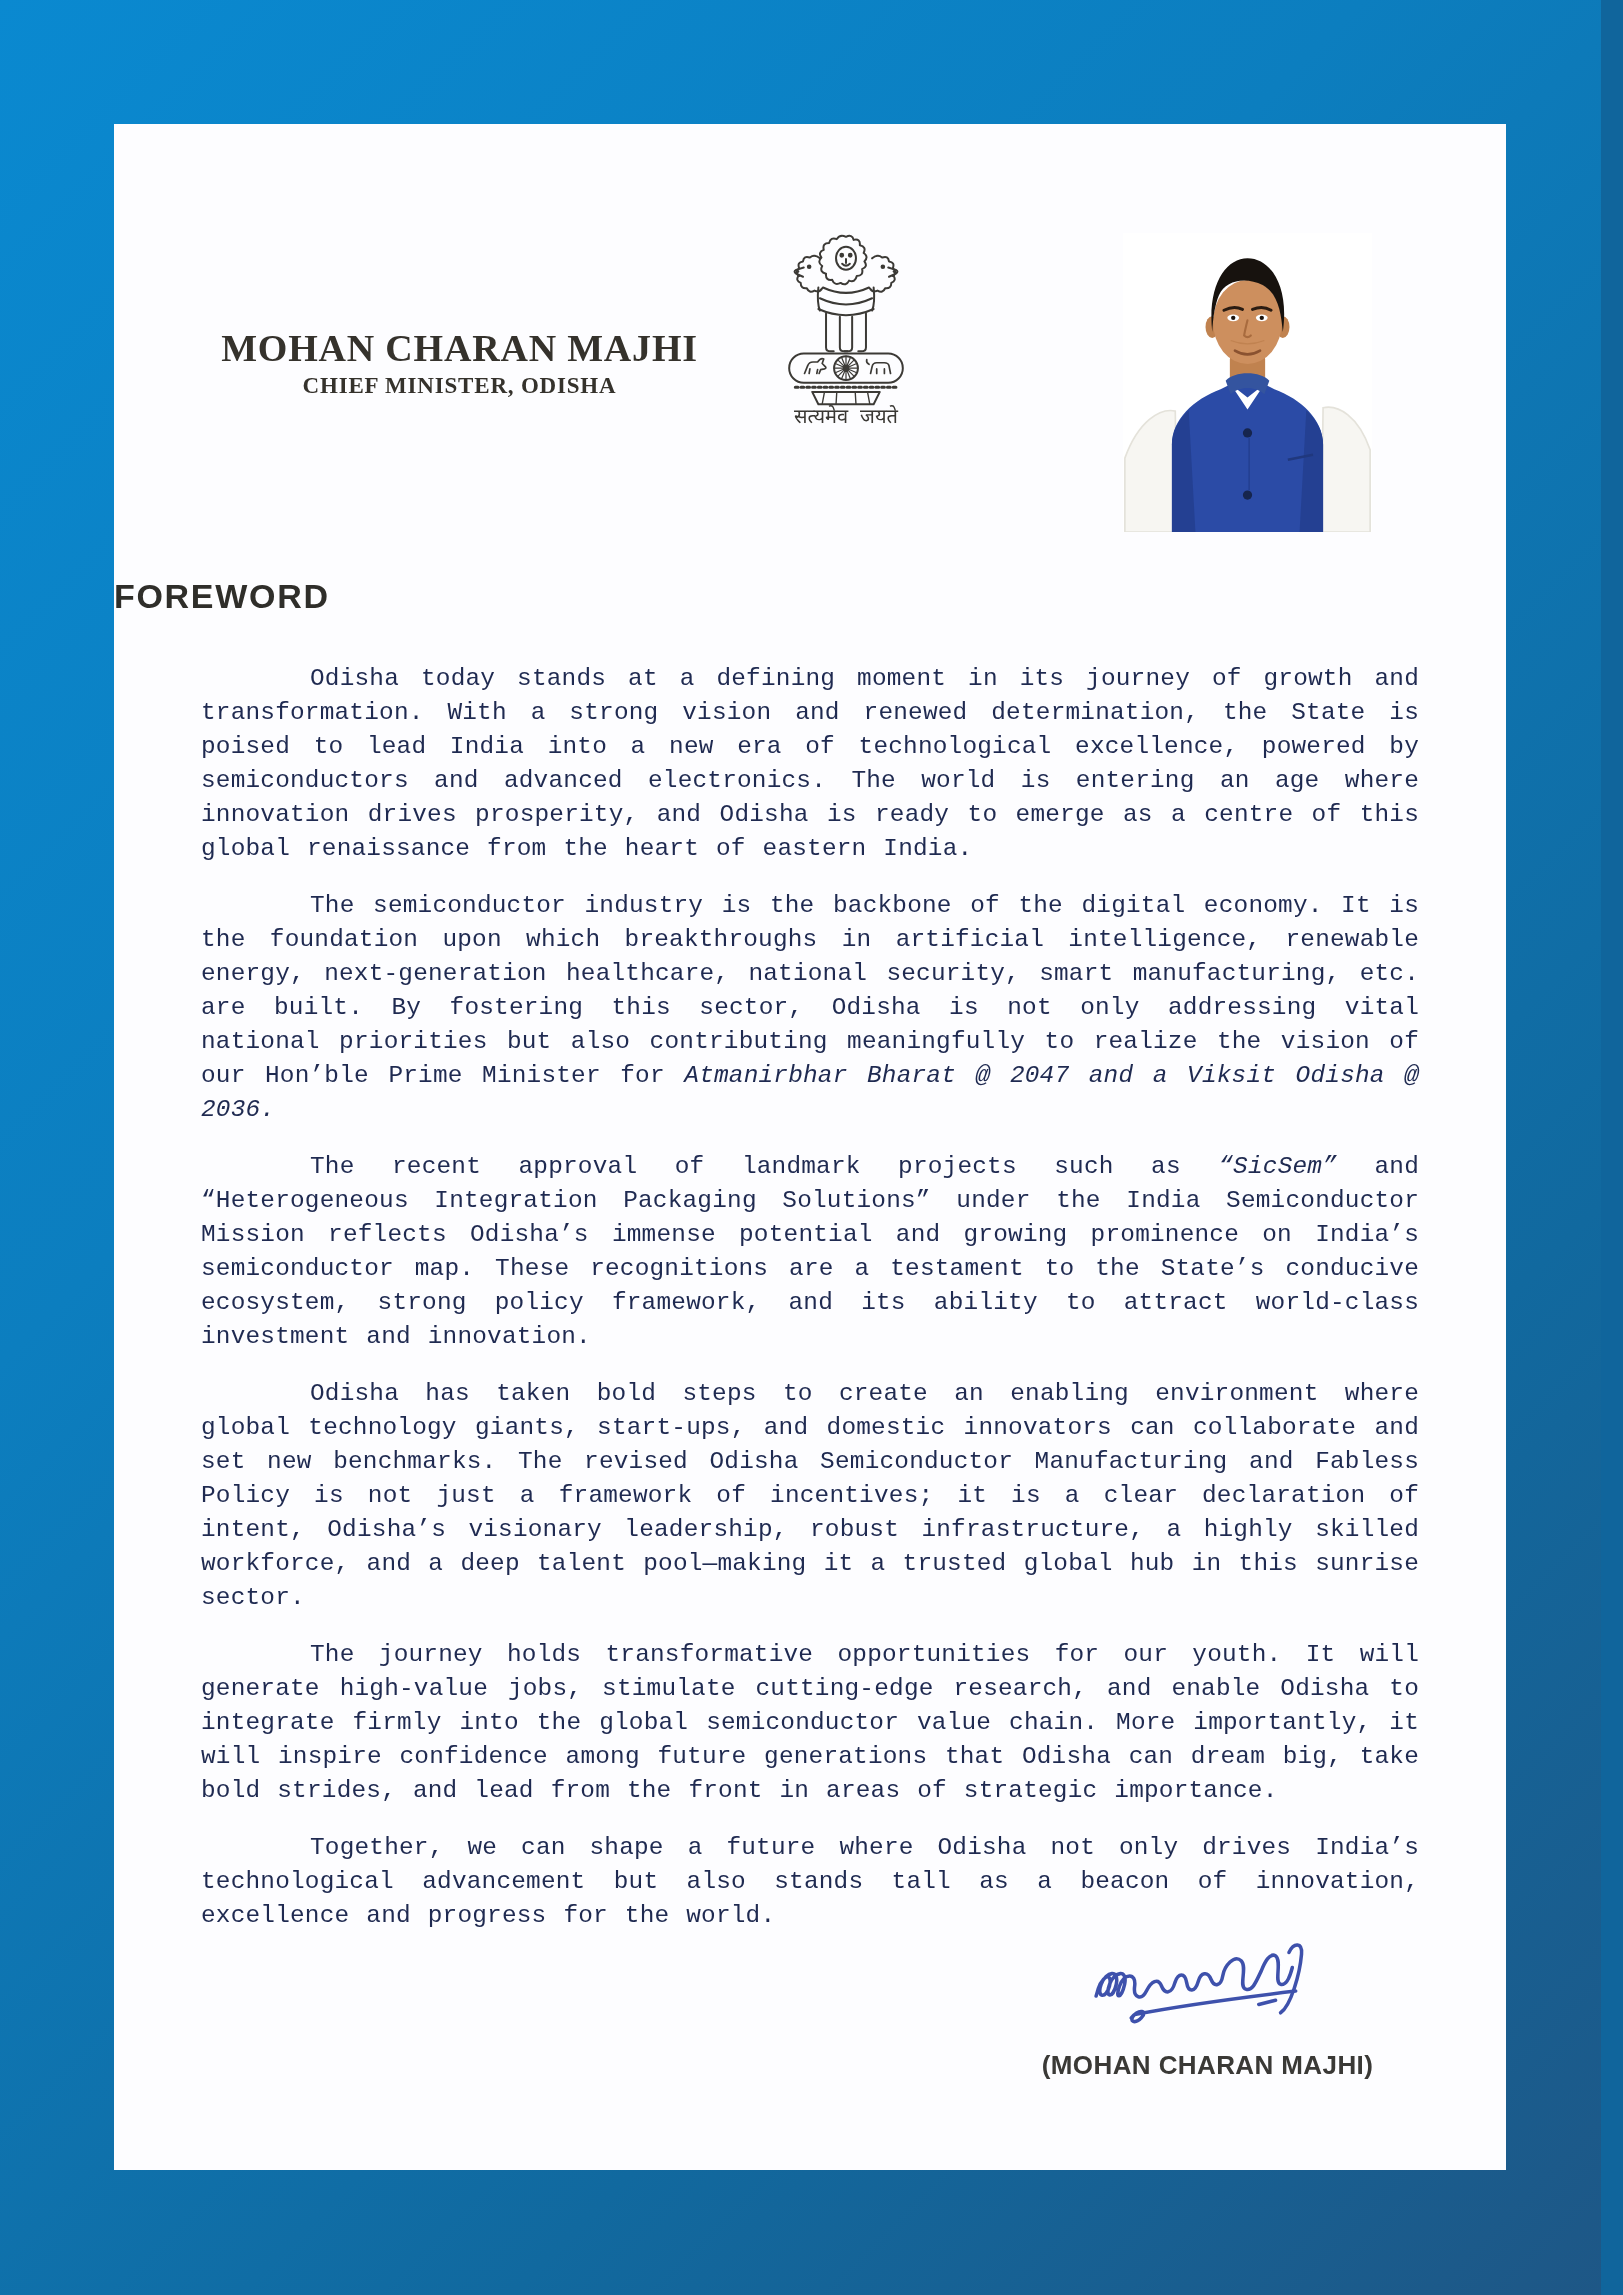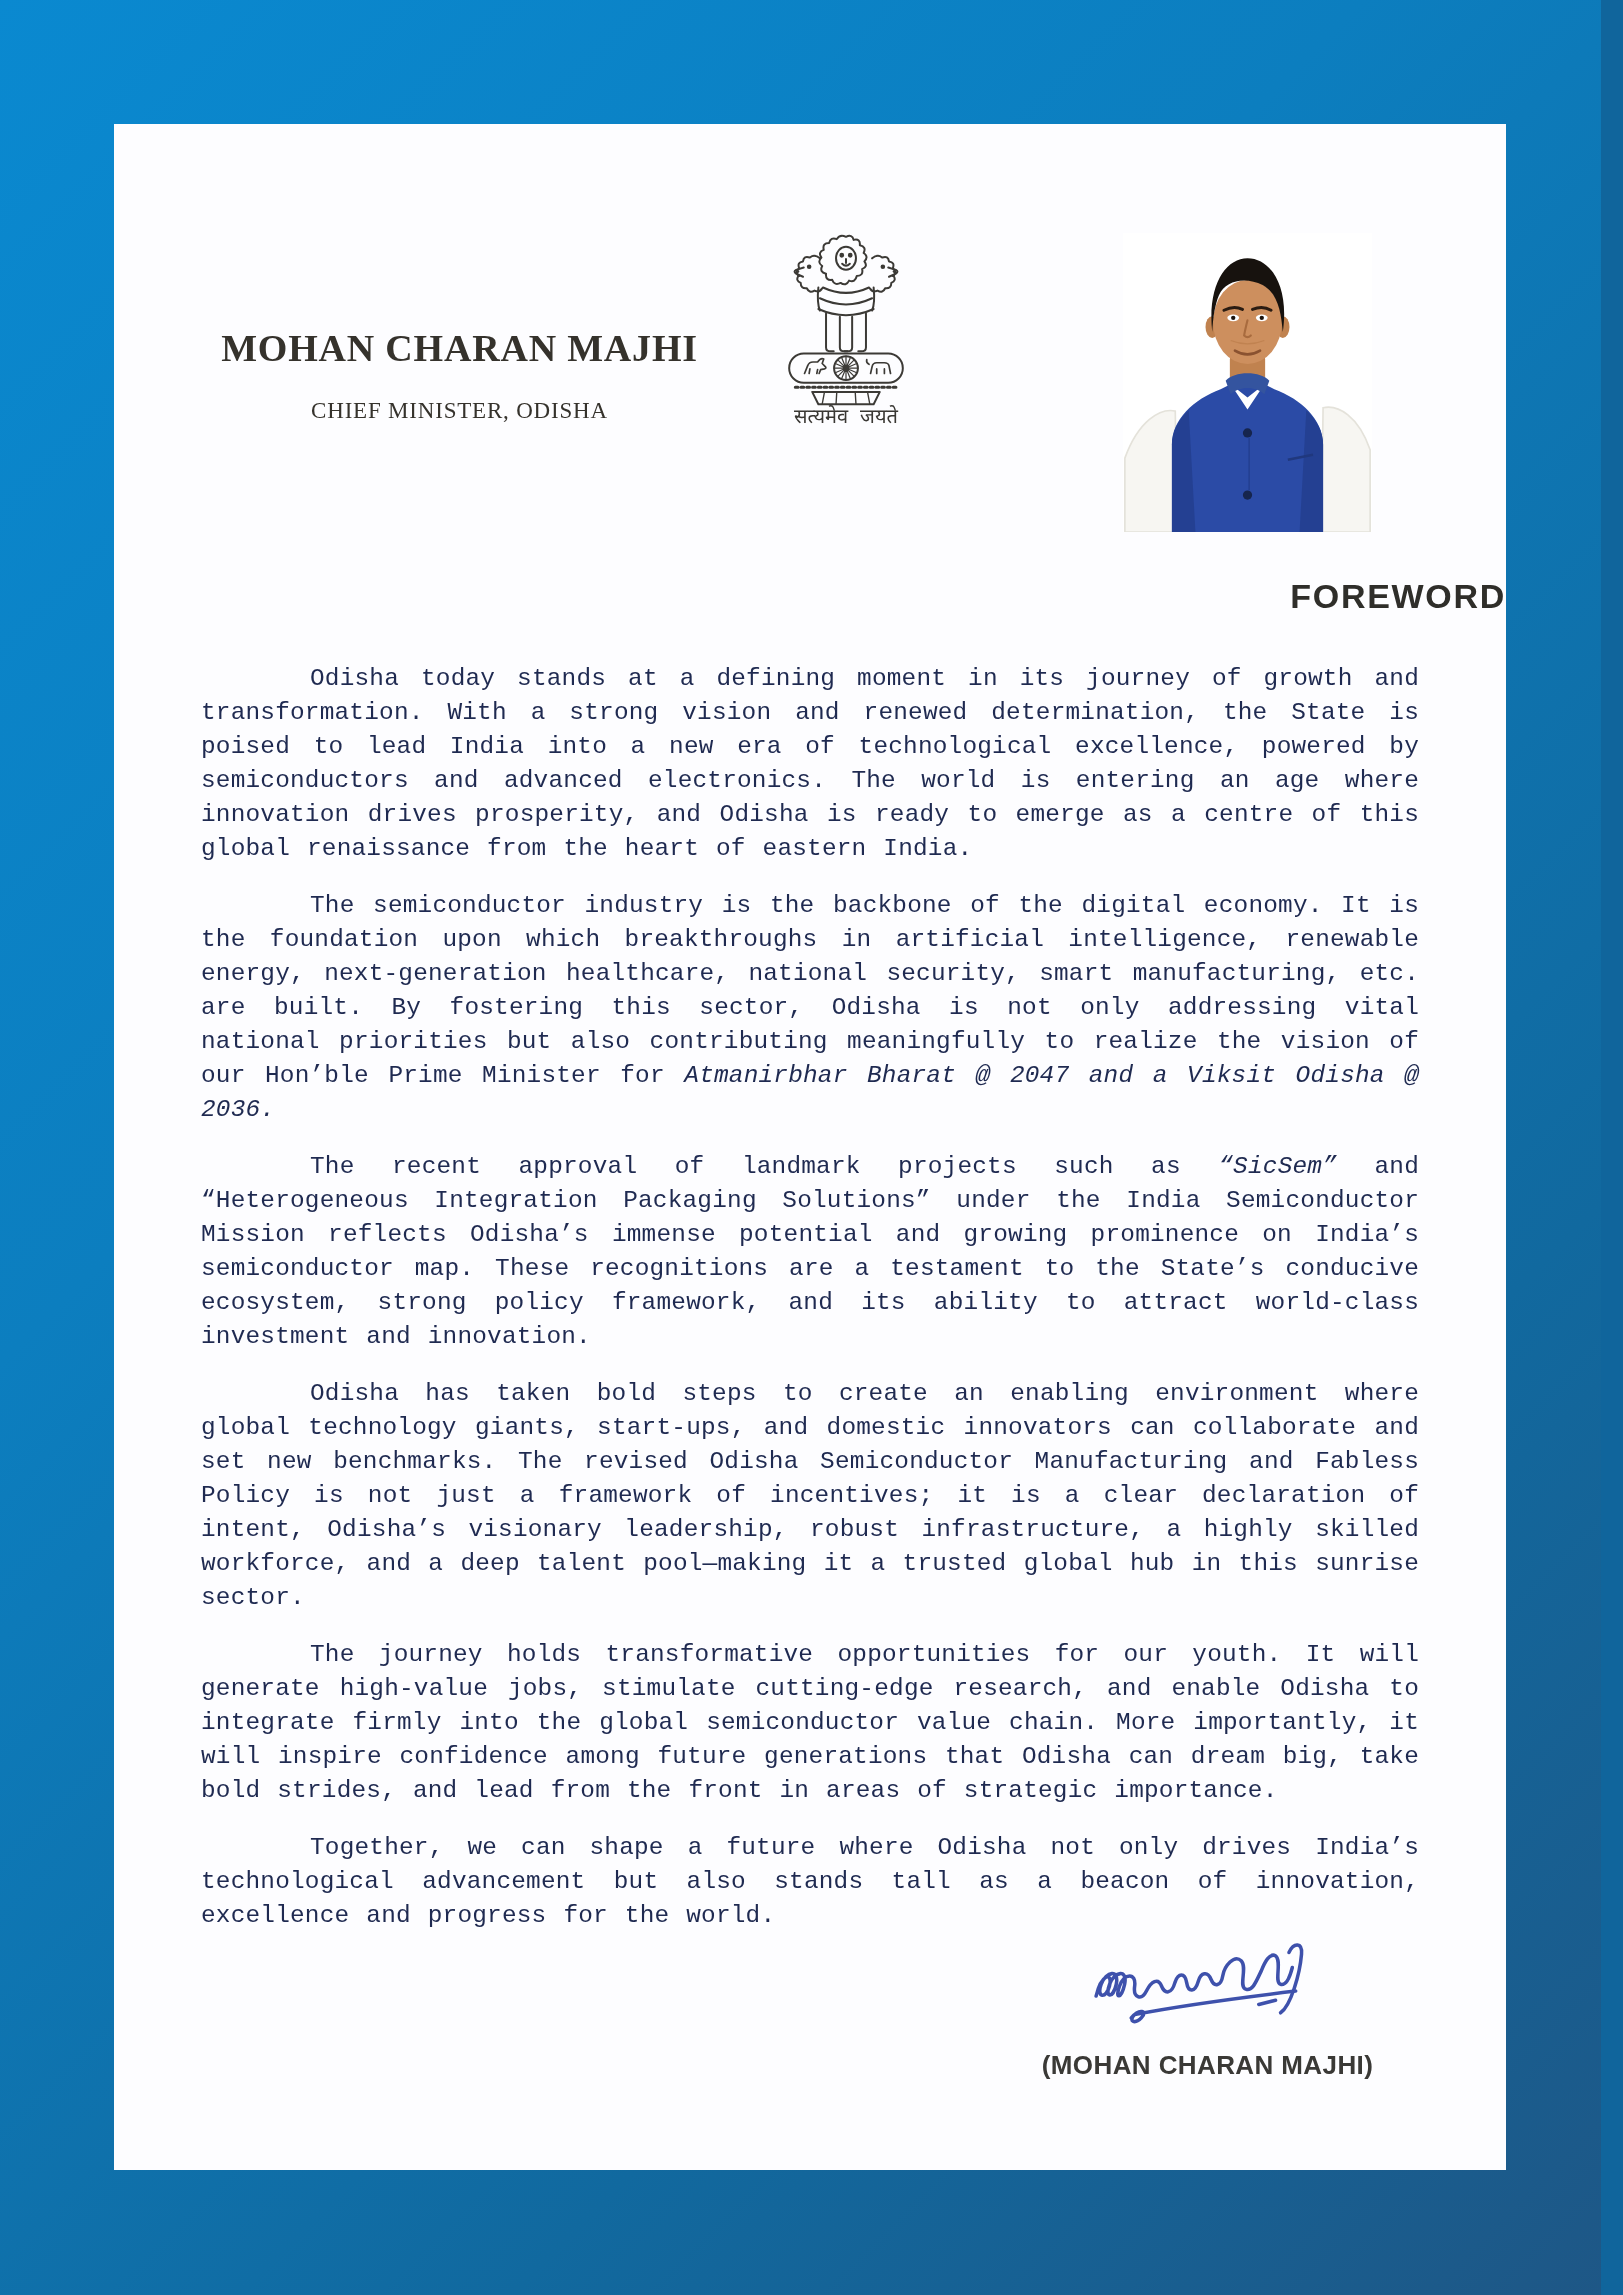--- a/index.html
+++ b/index.html
@@ -11,30 +11,30 @@
   .sheet{
     position:absolute;left:114px;top:124px;width:1392px;height:2046px;
     background:#fdfdff;
   }
   
   .cm-block{
     position:absolute;left:99px;top:204px;width:493px;text-align:center;
     font-family:"Liberation Serif",serif;color:#35322c;
   }
   .cm-name{font-size:38px;font-weight:bold;letter-spacing:0.8px;line-height:1.1;}
-  .cm-title{font-size:23px;font-weight:normal;letter-spacing:0.8px;margin-top:28px;}
+  .cm-title{font-size:23px;font-weight:bold;letter-spacing:0.8px;margin-top:3px;}
   .emblem{position:absolute;left:654px;top:99px;width:156px;height:215px;}
   .emblem-motto{
     position:absolute;left:654px;top:278px;width:156px;text-align:center;
     font-family:Liberation Mono, monospace;font-size:20px;color:#393733;
   }
   .portrait{position:absolute;left:1009px;top:109px;width:249px;height:299px;}
   
   .foreword{
-    position:absolute;left:0;top:453px;width:1392px;text-align:right;
+    position:absolute;left:0;top:453px;width:1392px;text-align:left;
     font-size:34px;font-weight:bold;letter-spacing:1.7px;color:#2f2e2a;
   }
   
   .body-copy{position:absolute;left:87px;top:538px;width:1218px;color:#1f2a51;}
   .body-copy p{
     margin:0 0 23px 0;font-size:24.4px;line-height:34px;text-align:justify;
     text-indent:109px;letter-spacing:0.2px;word-spacing:2.1px;font-family:Liberation Mono, monospace;
   }
   
   .sig-wrap{position:absolute;left:963px;top:1810px;width:278px;height:109px;}

